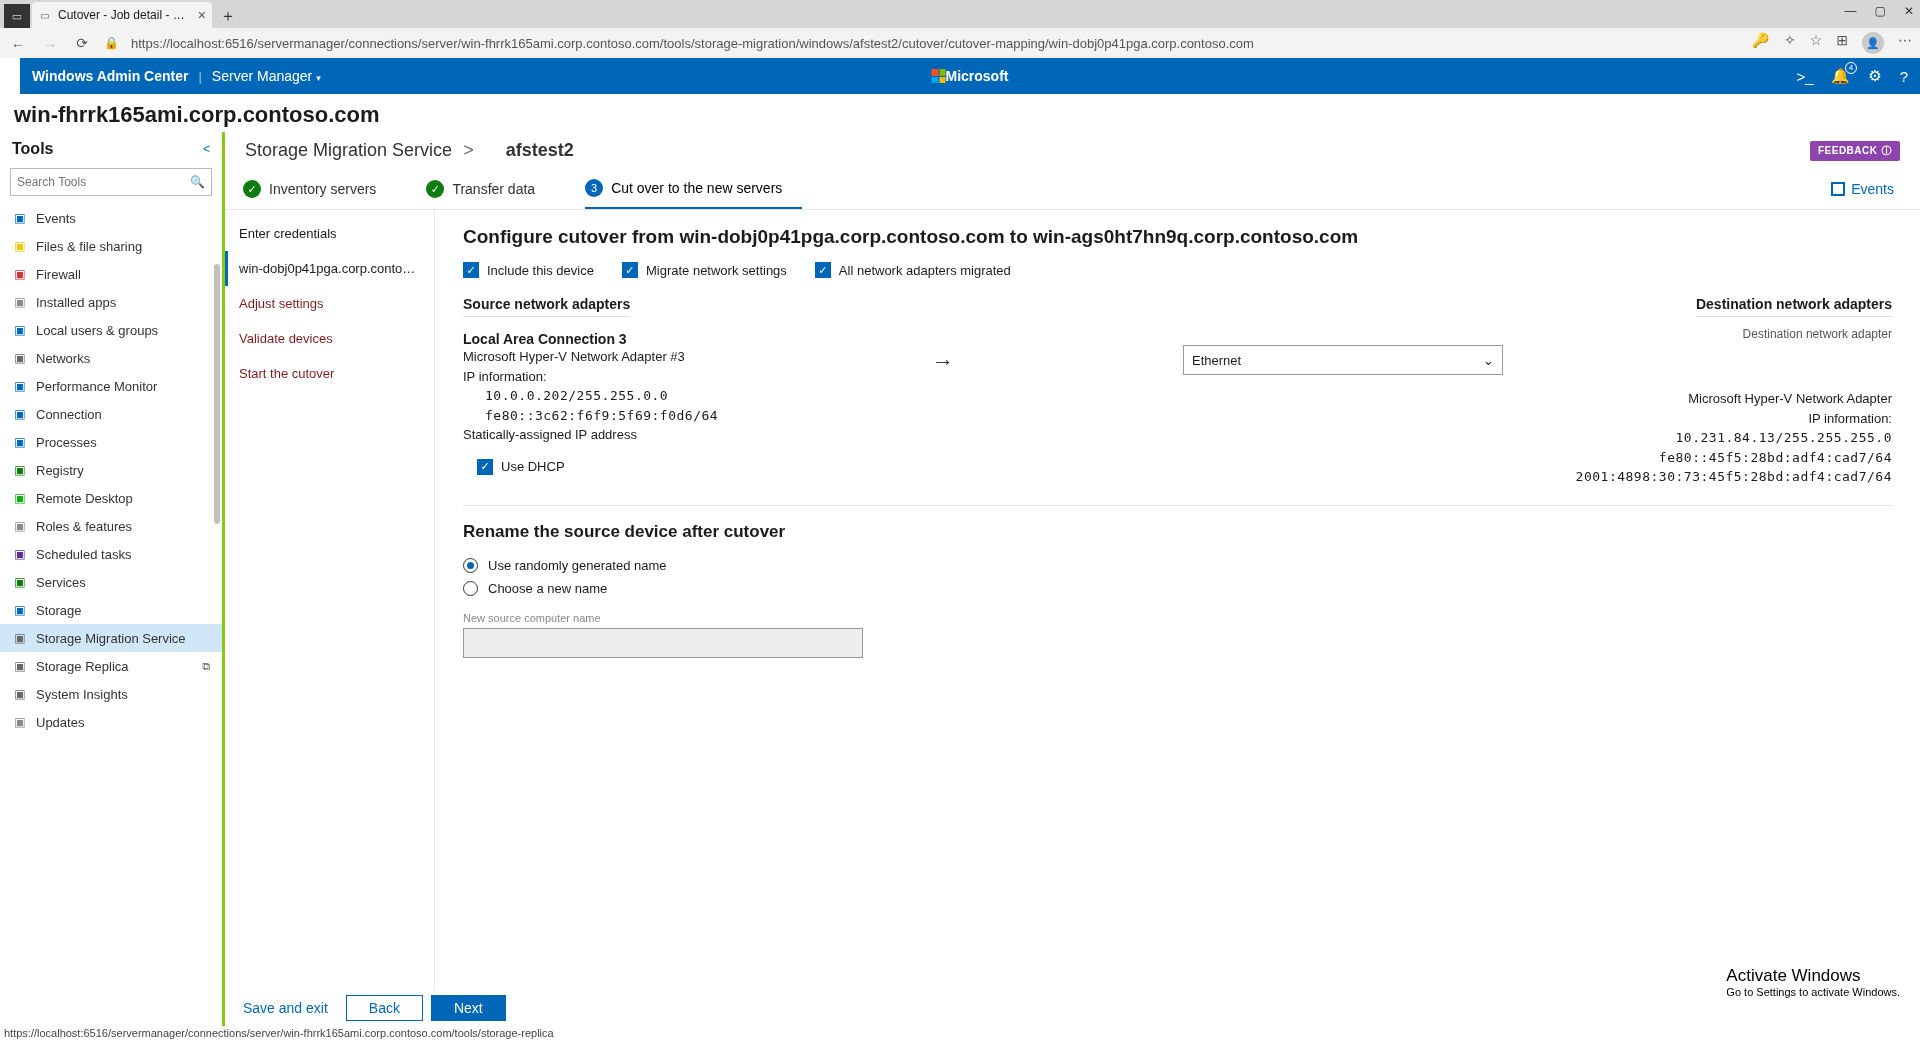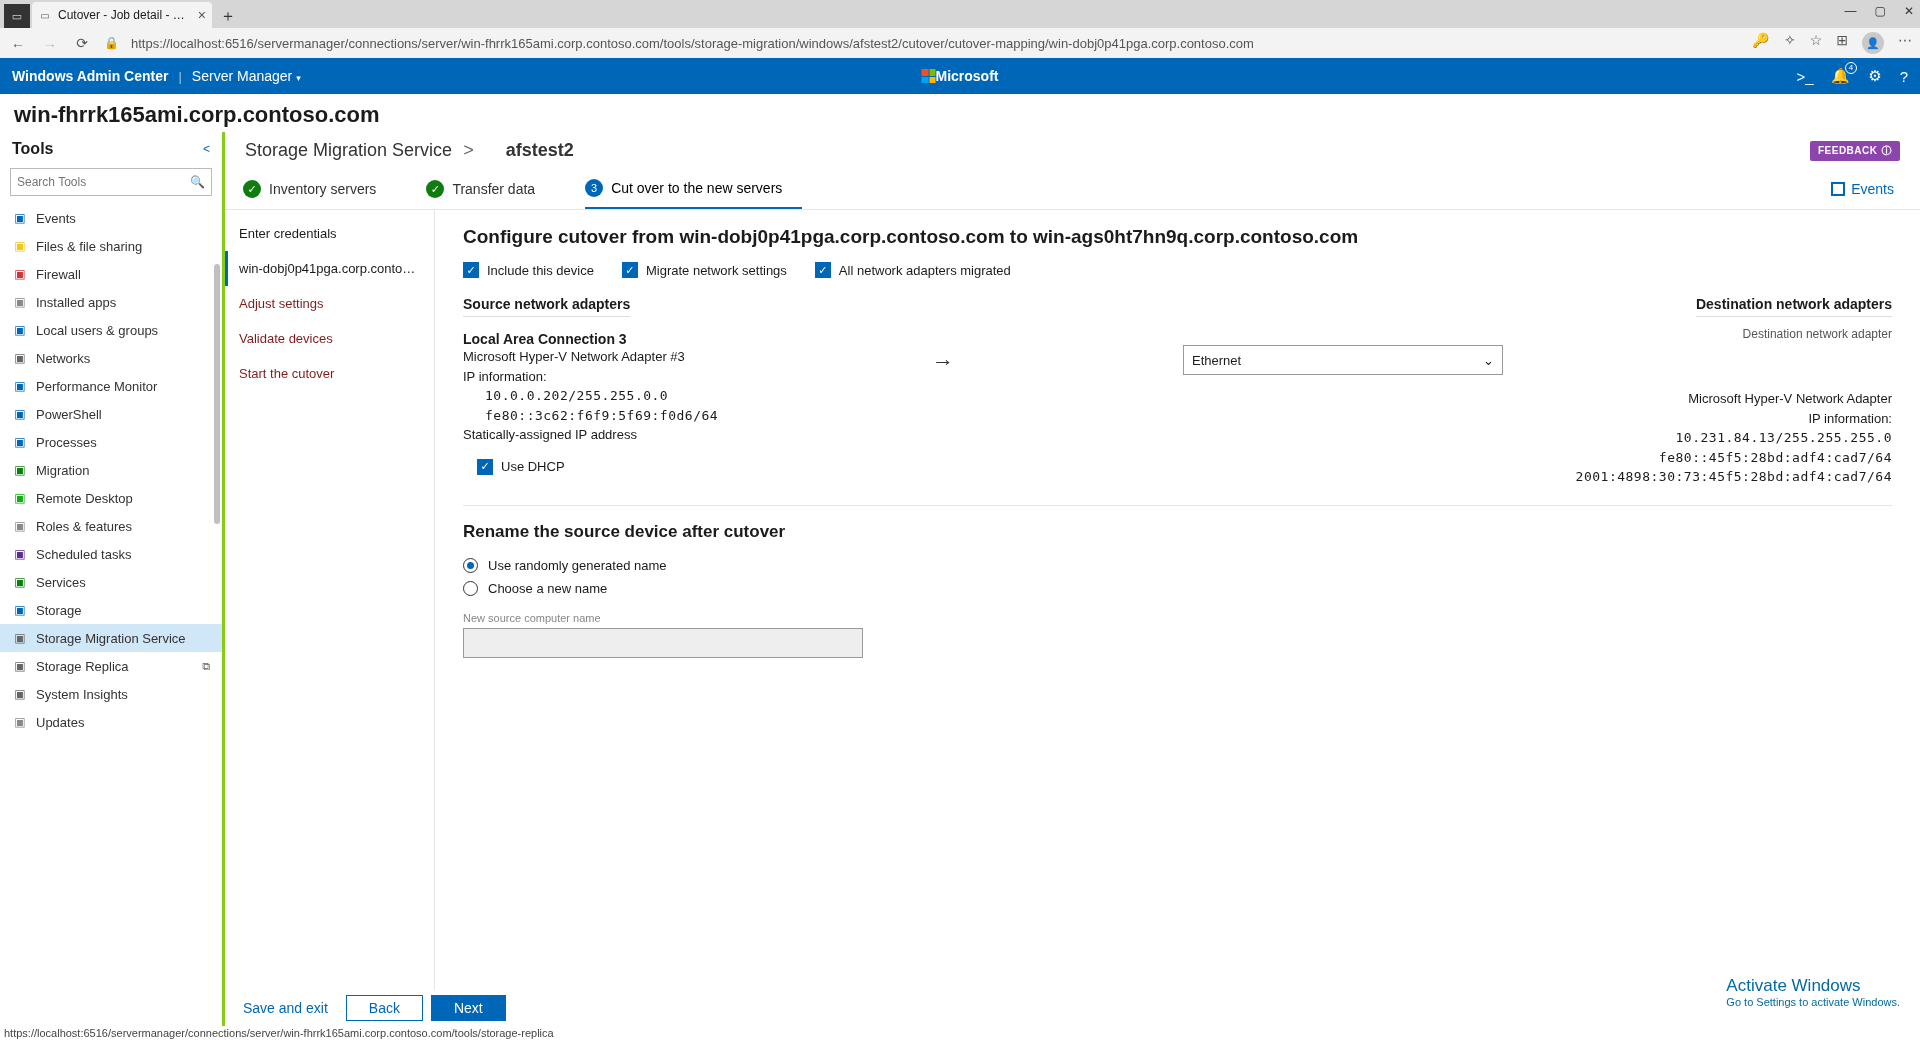--- a/index.html
+++ b/index.html
@@ -115,21 +115,21 @@
   .field-label{ font-size:11px; color:#888; margin:12px 0 4px;}
   .text-input{ width:400px; height:30px; border:1px solid #999; background:#eee; }
 
   
   .footer { position:relative; padding:4px 8px; display:flex; align-items:center; gap:8px;}
   .link-btn { color:#0067b8; font-size:14px; padding:6px 10px; cursor:pointer;}
   .btn { font-size:14px; padding:4px 22px; cursor:pointer;}
   .btn.outline{ border:1px solid #0067b8; color:#0067b8; background:#fff;}
   .btn.primary{ background:#0067b8; color:#fff; border:1px solid #0067b8;}
 
-  .activate { position:fixed; right:20px; bottom:32px; text-align:left; color:#0369a1; pointer-events:none;}
+  .activate { position:fixed; right:20px; bottom:42px; text-align:left; color:#000000; pointer-events:none;}
   .activate .t1{ font-size:17px;} .activate .t2{ font-size:11px;}
 
   .status-bar { position:fixed; left:0; bottom:0; right:0; background:#fff; font-size:11px; color:#444; padding:1px 4px;}
 </style>
 </head>
 <body>
 
 <div class="chrome">
   <div class="chrome-tabs">
     <div class="app-icon">▭</div>
@@ -155,21 +155,21 @@
       <span>🔑</span>
       <span>✧</span>
       <span>☆</span>
       <span>⊞</span>
       <span class="avatar">👤</span>
       <span>⋯</span>
     </div>
   </div>
 </div>
 
-<div class="wac-bar" style="position:relative;">
+<div class="wac-bar" style="position:relative;margin-left:20px;">
   <span class="wac-title">Windows Admin Center</span>
   <span class="wac-sep">|</span>
   <span class="wac-link"><span>Server Manager</span><span class="wac-drop">▾</span></span>
   <span class="wac-ms">
     <span class="ms-logo">
         <span></span>
         <span></span>
         <span></span>
         <span></span>
       </span>
@@ -221,29 +221,29 @@
         <div class="tool-item">
           <span class="tool-icon" style="color:#666">▣</span>
           <span>Networks</span>
         </div>
         <div class="tool-item">
           <span class="tool-icon" style="color:#0067b8">▣</span>
           <span>Performance Monitor</span>
         </div>
         <div class="tool-item">
           <span class="tool-icon" style="color:#0067b8">▣</span>
-          <span>PowerShell</span>
+          <span>Connection</span>
         </div>
         <div class="tool-item">
           <span class="tool-icon" style="color:#0067b8">▣</span>
           <span>Processes</span>
         </div>
         <div class="tool-item">
           <span class="tool-icon" style="color:#107c10">▣</span>
-          <span>Migration</span>
+          <span>Registry</span>
         </div>
         <div class="tool-item">
           <span class="tool-icon" style="color:#10b010">▣</span>
           <span>Remote Desktop</span>
         </div>
         <div class="tool-item">
           <span class="tool-icon" style="color:#888">▣</span>
           <span>Roles &amp; features</span>
         </div>
         <div class="tool-item">

